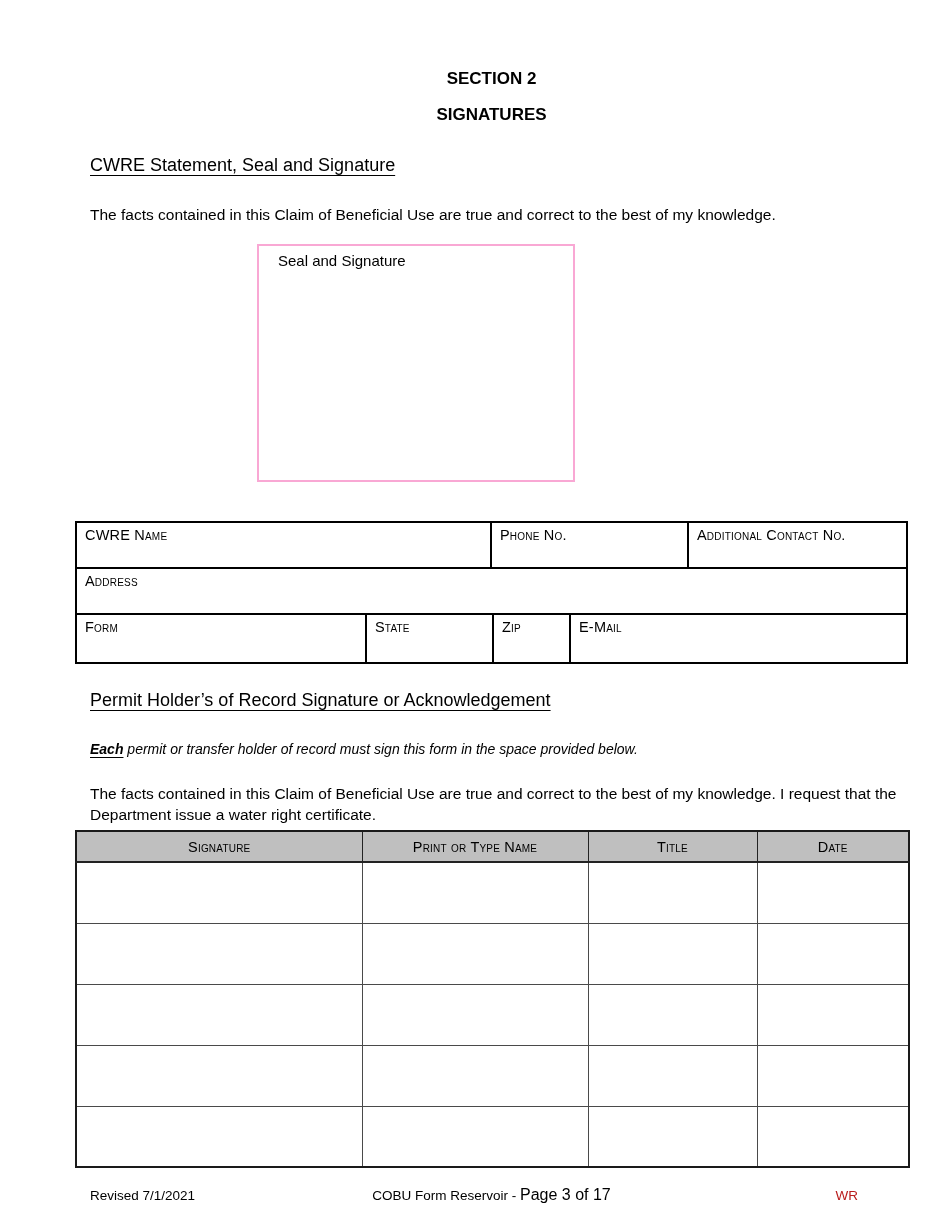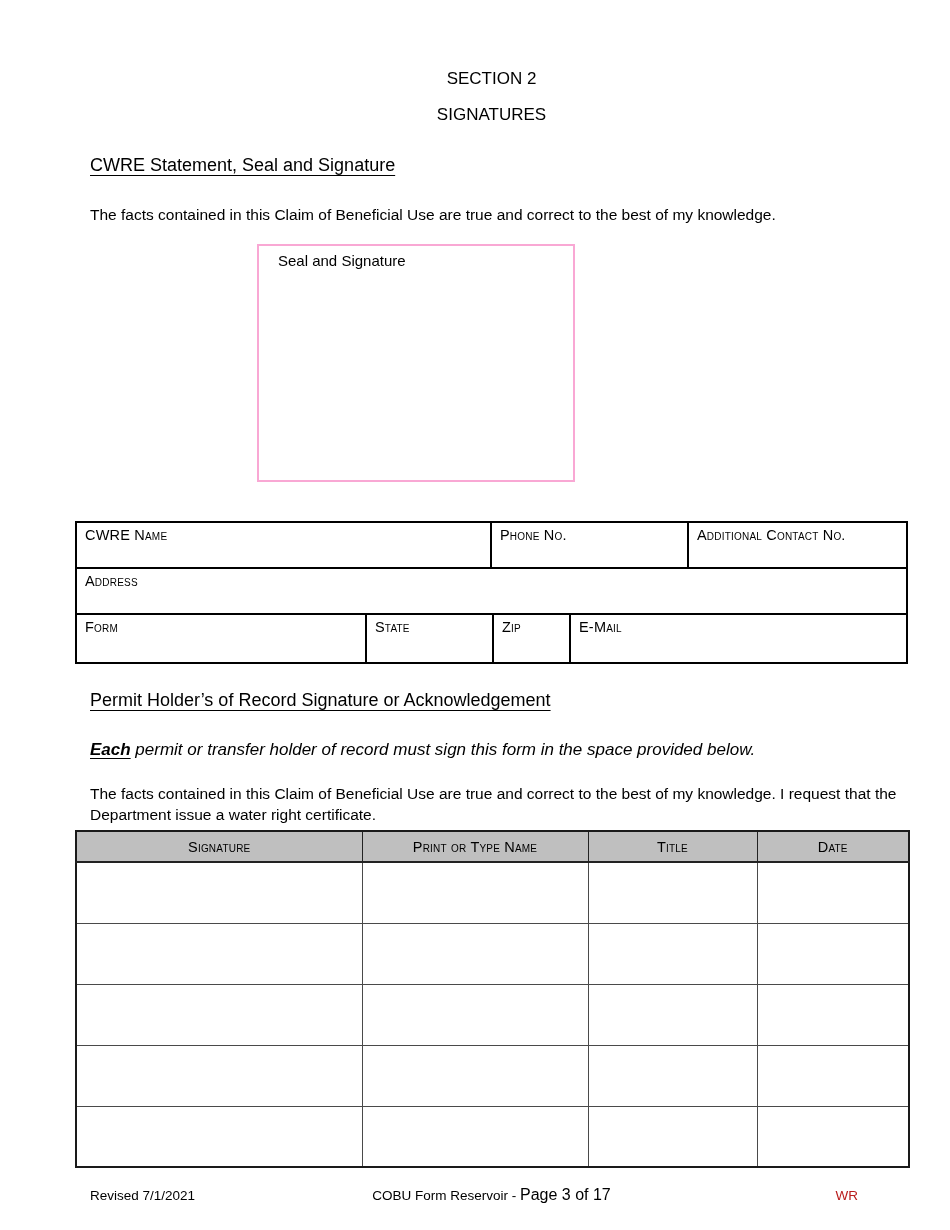--- a/index.html
+++ b/index.html
@@ -12,21 +12,21 @@
     position: relative;
     width: 950px;
     height: 1230px;
     background: #ffffff;
     padding: 68px 42px 0 75px;
     overflow: hidden;
   }
   
   .center-title {
     text-align: center;
-    font-weight: normal;
+    font-weight: bold;
     font-size: 17px;
     line-height: 22px;
     color: #000;
   }
   .subtitle { margin-top: 14px; }
   .section-heading {
     margin-top: 28px;
     margin-left: 15px;
     font-size: 18px;
     line-height: 23px;
@@ -39,21 +39,21 @@
     margin-top: 27px;
     margin-left: 15px;
     font-size: 15.5px;
     line-height: 21px;
     color: #000;
     max-width: 850px;
   }
   .instruction {
     margin-top: 27px;
     margin-left: 15px;
-    font-size: 17px;
+    font-size: 14px;
     line-height: 21px;
     font-style: italic;
     color: #000;
   }
   .instruction .each {
     font-weight: bold;
     text-decoration: underline;
     text-underline-offset: 3px;
   }
   .statement2 { margin-top: 23px; }

